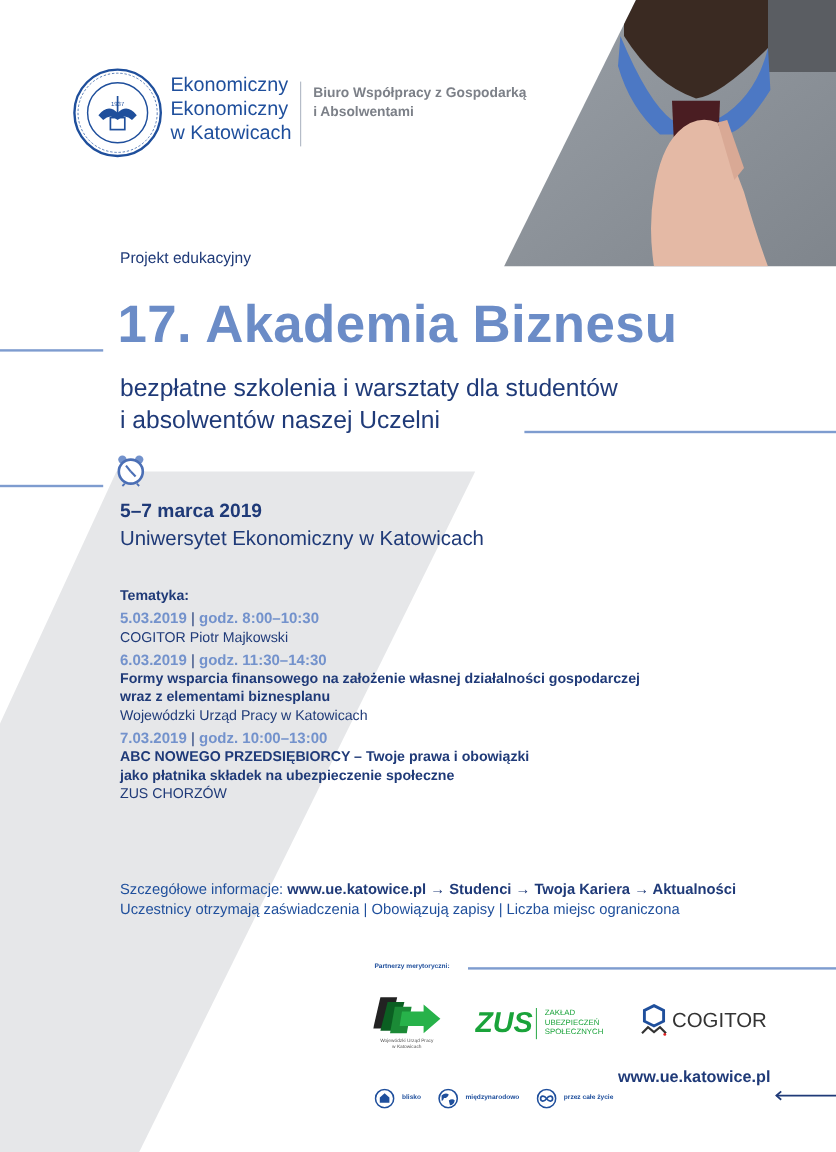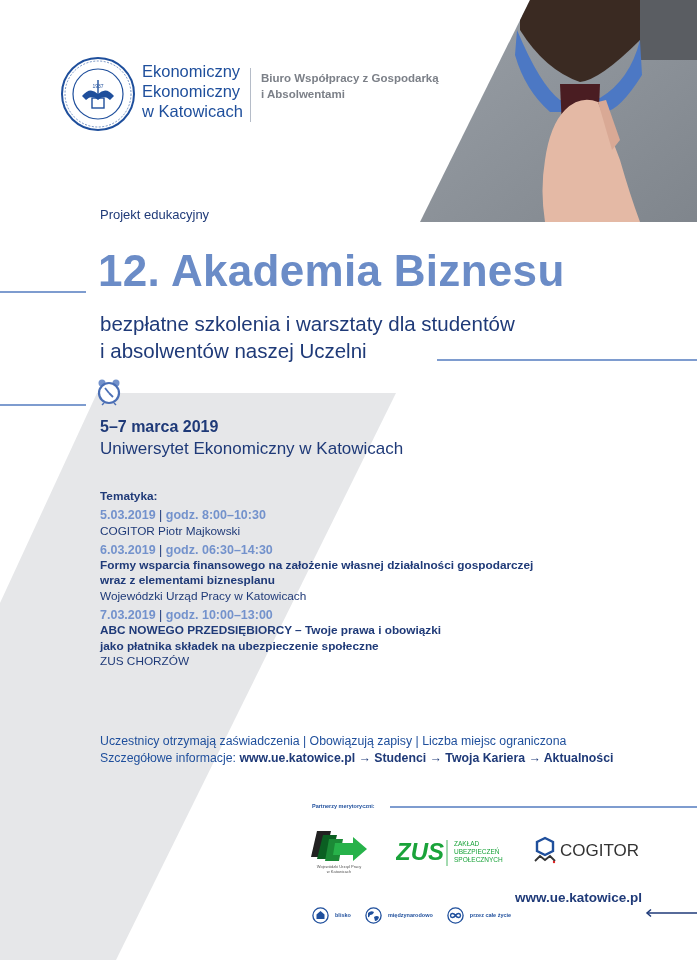--- a/index.html
+++ b/index.html
@@ -82,21 +82,21 @@
   <div>w Katowicach</div>
 </div>
 <div class="abs divider"></div>
 <div class="abs office">
   <div>Biuro Współpracy z Gospodarką</div>
   <div>i Absolwentami</div>
 </div>
 
 <div class="abs kicker">Projekt edukacyjny</div>
 <div class="hline" style="left:0;top:291px;width:86px;"></div>
-<div class="abs title">12. Akademia Biznesu</div>
+<div class="abs title">17. Akademia Biznesu</div>
 <div class="abs subtitle">
   <div>bezpłatne szkolenia i warsztaty dla studentów</div>
   <div>i absolwentów naszej Uczelni</div>
 </div>
 <div class="hline" style="left:437px;top:359px;width:260px;"></div>
 
 <svg class="abs clock" viewBox="0 0 26 28">
   <circle cx="6" cy="5" r="3.5" fill="#7392cc"></circle>
   <circle cx="20" cy="5" r="3.5" fill="#7392cc"></circle>
   <circle cx="13" cy="15" r="10" fill="#fff" stroke="#4b6fb5" stroke-width="2.2"></circle>
@@ -112,37 +112,37 @@
 
 <div class="abs topics">
   <div class="head">Tematyka:</div>
 
   <div class="item">
     <div class="when"><span>5.03.2019</span> <span class="sep">|</span> <span>godz. 8:00–10:30</span></div>
     <div class="org">COGITOR Piotr Majkowski</div>
   </div>
 
   <div class="item">
-    <div class="when"><span>6.03.2019</span> <span class="sep">|</span> <span>godz. 06:30–14:30</span></div>
+    <div class="when"><span>6.03.2019</span> <span class="sep">|</span> <span>godz. 11:30–14:30</span></div>
     <div class="ttl">Formy wsparcia finansowego na założenie własnej działalności gospodarczej</div>
     <div class="ttl">wraz z elementami biznesplanu</div>
     <div class="org">Wojewódzki Urząd Pracy w Katowicach</div>
   </div>
 
   <div class="item">
     <div class="when"><span>7.03.2019</span> <span class="sep">|</span> <span>godz. 10:00–13:00</span></div>
     <div class="ttl">ABC NOWEGO PRZEDSIĘBIORCY – Twoje prawa i obowiązki</div>
     <div class="ttl">jako płatnika składek na ubezpieczenie społeczne</div>
     <div class="org">ZUS CHORZÓW</div>
   </div>
 </div>
 
 <div class="abs info">
+  <div><span>Szczegółowe informacje:</span> <b>www.ue.katowice.pl → Studenci → Twoja Kariera → Aktualności</b></div>
   <div>Uczestnicy otrzymają zaświadczenia | Obowiązują zapisy | Liczba miejsc ograniczona</div>
-  <div><span>Szczegółowe informacje:</span> <b>www.ue.katowice.pl → Studenci → Twoja Kariera → Aktualności</b></div>
 </div>
 
 <div class="abs partners-label">Partnerzy merytoryczni:</div>
 <div class="hline" style="left:390px;top:806px;width:307px;height:1.5px;"></div>
 
 <svg class="abs wup" viewBox="0 0 60 48">
   <polygon points="6,4 20,4 14,30 0,30" fill="#222"></polygon>
   <polygon points="12,8 26,8 20,32 6,32" fill="#0b5f22"></polygon>
   <polygon points="18,12 32,12 28,34 14,34" fill="#1b8a36"></polygon>
   <polygon points="24,16 42,16 42,10 56,22 42,34 42,28 22,28" fill="#27b24a"></polygon>

